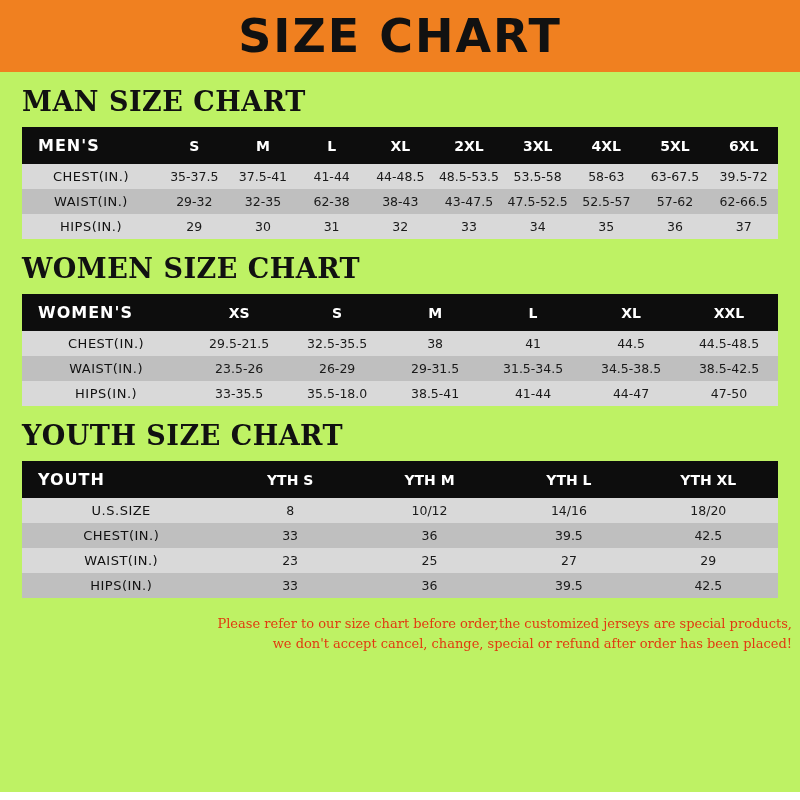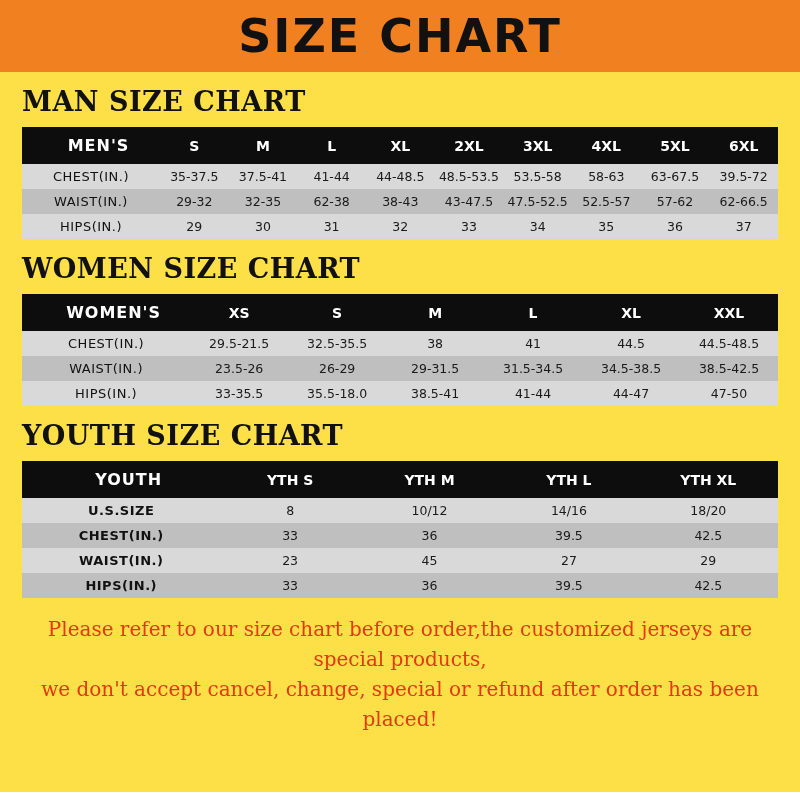--- a/index.html
+++ b/index.html
@@ -10,21 +10,21 @@
     width: 800px;
     height: 800px;
     background: #ffffff;
     font-family: "DejaVu Sans", sans-serif;
     overflow: hidden;
   }
   .page {
     width: 800px;
     height: 792px;
     position: relative;
-    background: #fde047;
+    background: #bef264;
     box-sizing: border-box;
   }
   .banner {
     background: #f08020;
     height: 72px;
     display: flex;
     align-items: center;
     justify-content: center;
   }
   .banner-title {
@@ -59,47 +59,47 @@
     font-family: "DejaVu Sans", sans-serif;
   }
   table.chart thead th {
     background: #0d0d0d;
     color: #ffffff;
     font-weight: bold;
     font-size: 14px;
     padding: 9px 1px;
   }
   table.chart thead th.rowhead {
-    text-align: center;
+    text-align: left;
     padding-left: 16px;
     font-size: 16px;
     letter-spacing: 1px;
   }
   table.chart tbody tr.odd td {
     background: #d9d9d9;
   }
   table.chart tbody tr.even td {
     background: #bfbfbf;
   }
   table.chart tbody td.rowhead {
     text-align: center;
     font-size: 13px;
     letter-spacing: 0.5px;
     color: #111;
   }
   .men-col-0 { width: 16%; }
   .women-col-0 { width: 20%; }
-  .youth-col-0 { width: 24%; font-weight: bold; }
+  .youth-col-0 { width: 24%; }
   .footer-note {
     margin-top: 16px;
-    padding: 0 32px;
-    text-align: center;
+    padding: 0 8px;
+    text-align: right;
     color: #e13a10;
     font-family: "DejaVu Serif", serif;
-    font-size: 20px;
+    font-size: 13px;
     line-height: 1.5;
   }
   .footer-line {
     display: block;
   }
 </style>
 </head>
 <body>
 
 <div class="page">
@@ -235,21 +235,21 @@
         <tr class="even">
           <td class="rowhead youth-col-0">CHEST(IN.)</td>
           <td>33</td>
           <td>36</td>
           <td>39.5</td>
           <td>42.5</td>
         </tr>
         <tr class="odd">
           <td class="rowhead youth-col-0">WAIST(IN.)</td>
           <td>23</td>
-          <td>45</td>
+          <td>25</td>
           <td>27</td>
           <td>29</td>
         </tr>
         <tr class="even">
           <td class="rowhead youth-col-0">HIPS(IN.)</td>
           <td>33</td>
           <td>36</td>
           <td>39.5</td>
           <td>42.5</td>
         </tr>

